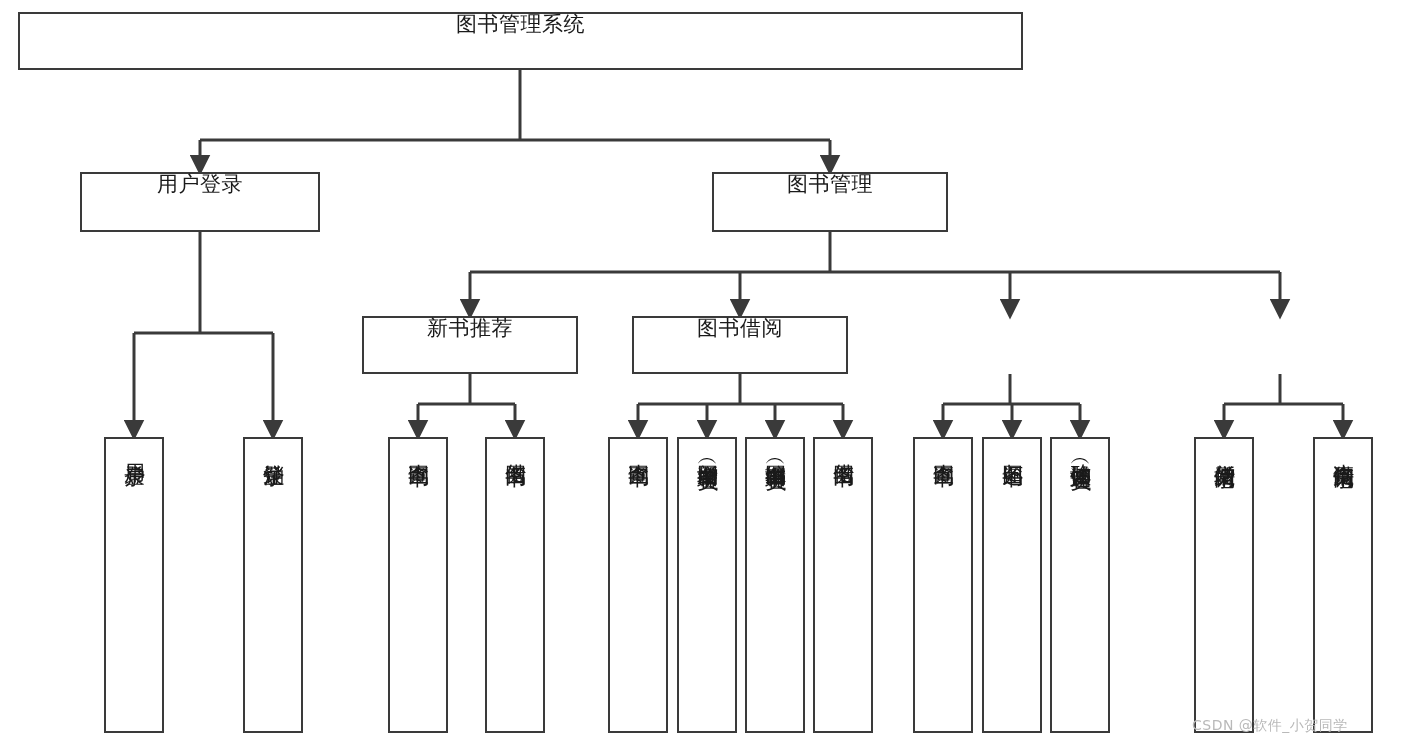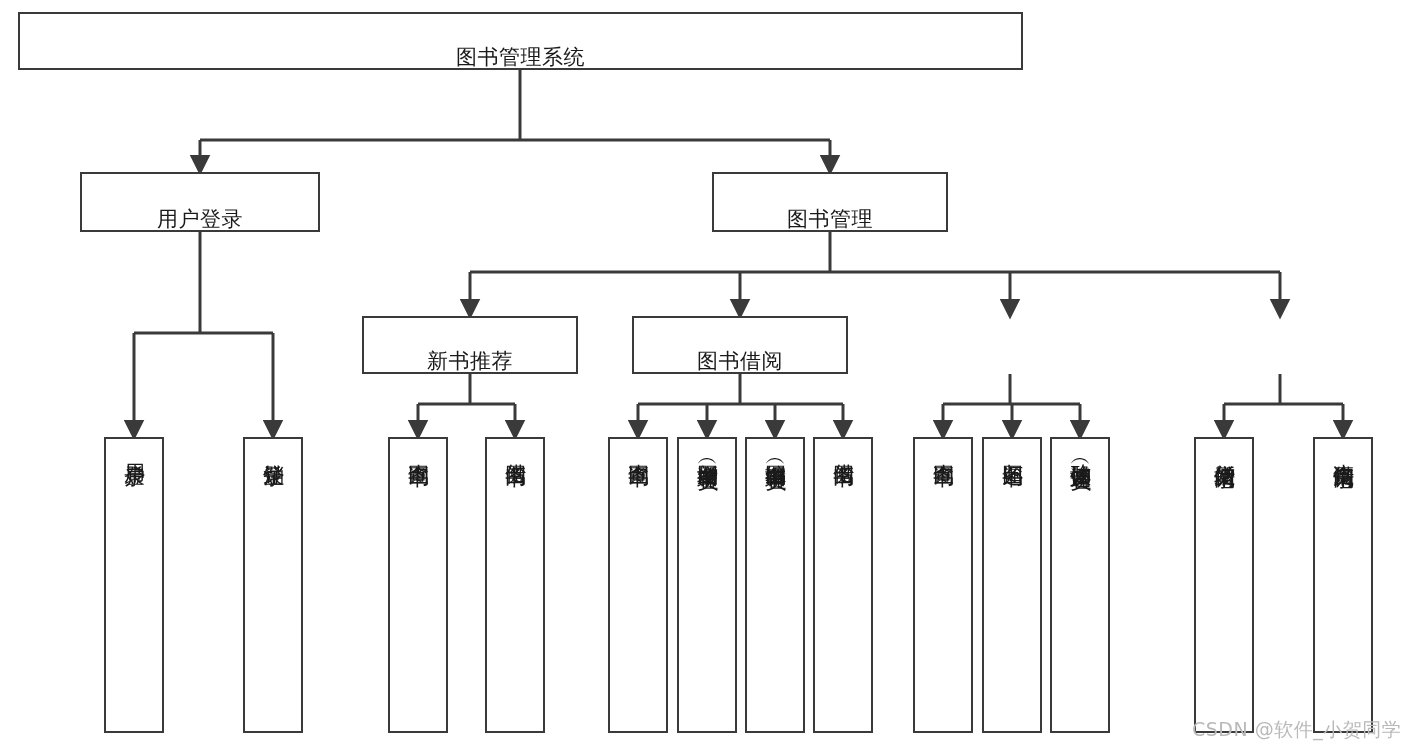--- a/index.html
+++ b/index.html
@@ -25,21 +25,21 @@
     width: 1405px;
     height: 747px;
     pointer-events: none;
   }
   .node {
     position: absolute;
     box-sizing: border-box;
     background: #ffffff;
     border: 2px solid #3a3a3a;
     display: flex;
-    align-items: flex-end;
+    align-items: flex-start;
     justify-content: center;
     color: #1a1a1a;
   }
   .node-label {
     display: block;
     text-align: center;
     line-height: 1.0;
     white-space: nowrap;
   }
   
@@ -56,21 +56,21 @@
   .node.vert .node-label {
     writing-mode: vertical-rl;
     text-orientation: upright;
     font-size: 21px;
     line-height: 1.12;
     letter-spacing: 1px;
     white-space: nowrap;
   }
   .watermark {
     position: absolute;
-    font-size: 19px;
+    font-size: 14px;
     color: #b9b9b9;
     white-space: nowrap;
     letter-spacing: 0.5px;
     font-family: "DejaVu Sans", "Liberation Sans", sans-serif;
   }
 </style>
 </head>
 <body>
 
 <div id="canvas">

